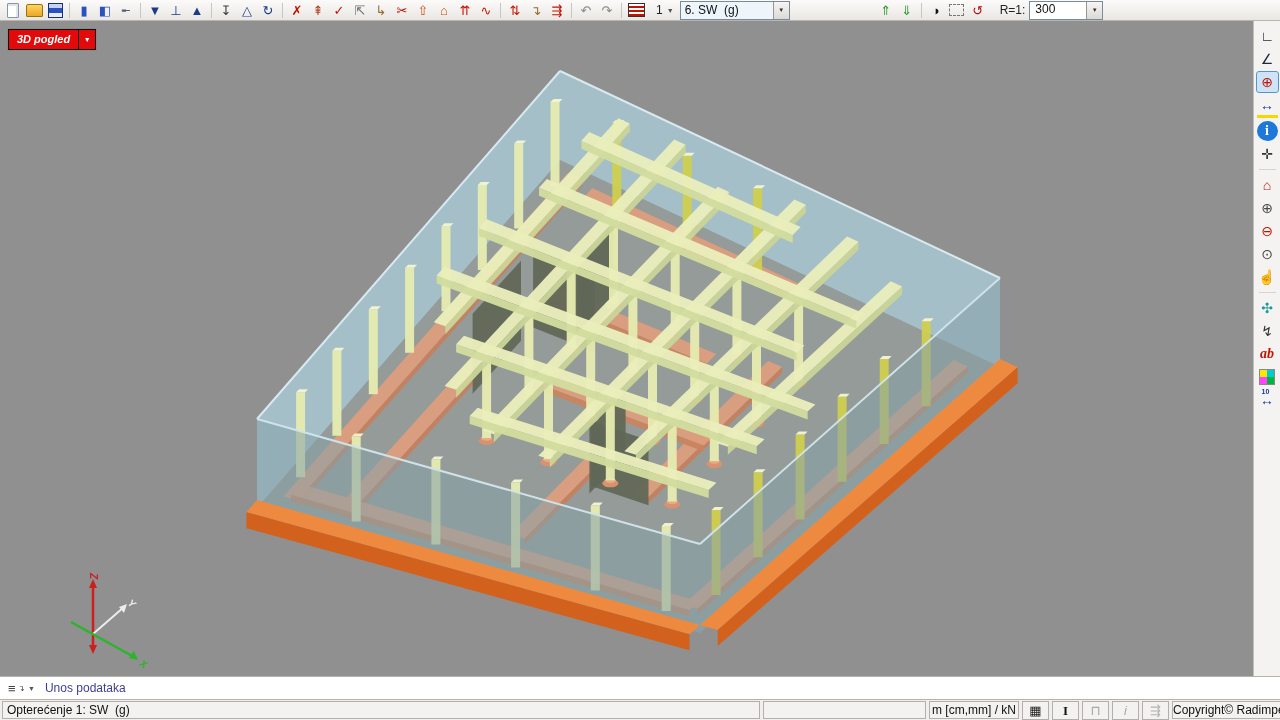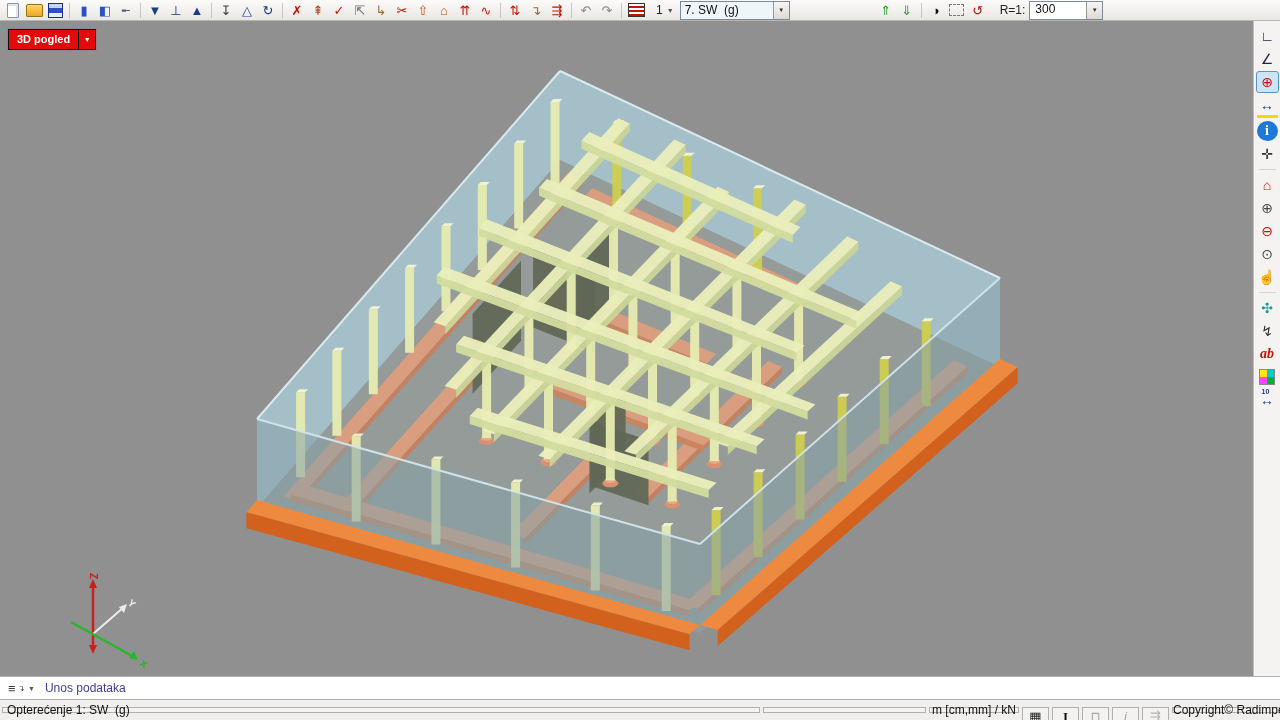--- a/index.html
+++ b/index.html
@@ -28,21 +28,21 @@
   .tb-combo{display:flex;align-items:center;width:108px;height:17px;border:1px solid #7a8a99;
             background:#eef5fb;margin-right:86px;}
   .combo-text{flex:1;padding-left:4px;white-space:pre;font-size:12px;color:#111;}
   .dbtn{width:15px;height:100%;display:flex;align-items:center;justify-content:center;
         background:linear-gradient(#f6f5f3,#dcdad6);border-left:1px solid #9a978f;font-size:6px;color:#333;}
   .tb-label{margin:0 4px 0 12px;color:#222;}
   .tb-input{display:flex;align-items:flex-start;width:72px;height:17px;border:1px solid #7a8a99;background:#fff;}
   .tb-input span:first-child{flex:1;padding-left:5px;color:#111;}
 
   
-  .viewport{position:absolute;left:0;top:21px;width:1253px;height:655px;background:#909090;overflow:hidden;}
+  .viewport{position:absolute;left:0;top:21px;width:1253px;height:655px;background:#909090;overflow:hidden;font-style:italic;}
   #model-svg{position:absolute;left:0;top:0;}
   .view-btn{position:absolute;left:8px;top:8px;display:flex;align-items:stretch;border:1px solid #101010;
             background:#e20a0a;color:#fff;font-weight:bold;font-size:11px;box-shadow:0 0 0 1px #8a8a8a;}
   .view-btn .lbl{padding:3px 8px 4px;}
   .view-btn .arr{display:flex;align-items:center;justify-content:center;width:16px;
                  border-left:1px solid #101010;font-size:7px;}
   #gizmo{position:absolute;left:68px;top:549px;}
 
   
   .sidebar{position:absolute;right:0;top:21px;width:27px;height:655px;box-sizing:border-box;
@@ -65,21 +65,21 @@
   .cmdbar{position:absolute;left:0;top:676px;width:1280px;height:23px;box-sizing:border-box;background:#ffffff;
           border-top:1px solid #b5b2ad;display:flex;align-items:center;padding-left:8px;}
   .cmd-icon{position:relative;font-size:13px;color:#444;width:20px;}
   .cmd-icon .cmd-sub{position:absolute;left:10px;top:3px;font-size:8px;color:#444;}
   .cmd-dd{font-size:7px;color:#555;margin:0 10px 0 0;}
   .cmd-text{color:#3d3d99;font-size:12px;}
 
   
   .statusbar{position:absolute;left:0;top:699px;width:1280px;height:21px;box-sizing:border-box;
              background:#f0efed;border-top:1px solid #b5b2ad;display:flex;align-items:stretch;gap:3px;
-             padding:7px 2px;}
+             padding:1px 2px;}
   .spanel{border:1px solid #b3b0ab;background:#f3f2f0;display:flex;align-items:center;font-size:12px;color:#111;
           box-sizing:border-box;}
   .sp-msg{flex:0 0 758px;padding-left:4px;white-space:pre;}
   .sp-fill{flex:0 0 163px;}
   .sp-units{flex:0 0 90px;justify-content:center;}
   .stog{display:flex;gap:3px;}
   .stog .ticon{width:25px;height:17px;border:1px solid #b3b0ab;background:#f3f2f0;font-size:13px;}
   .i-I{font-family:"Liberation Serif",serif;font-weight:bold;}
   .i-it{font-style:italic;}
   .sp-copy{flex:1;justify-content:center;white-space:pre;}
@@ -125,21 +125,21 @@
         <span class="ticon" style="color: rgb(138, 138, 138);">↶</span>
         <span class="ticon" style="color: rgb(138, 138, 138);">↷</span>
         <span class="sep"></span>
         <span class="ticon i-table"></span>
       </div>
     <div class="tb-num">
       <span>1</span>
       <span class="dd">▼</span>
     </div>
     <div class="tb-combo">
-      <span class="combo-text">7. SW  (g)</span>
+      <span class="combo-text">6. SW  (g)</span>
       <span class="dbtn">▼</span>
     </div>
     <div class="ilist">
         <span class="ticon" style="color: rgb(42, 154, 42);">⇑</span>
         <span class="ticon" style="color: rgb(42, 154, 42);">⇓</span>
         <span class="sep"></span>
         <span class="ticon" style="color: rgb(17, 17, 17);">◑</span>
         <span class="ticon i-dash"></span>
         <span class="ticon" style="color: rgb(176, 16, 16);">↺</span>
       </div>

